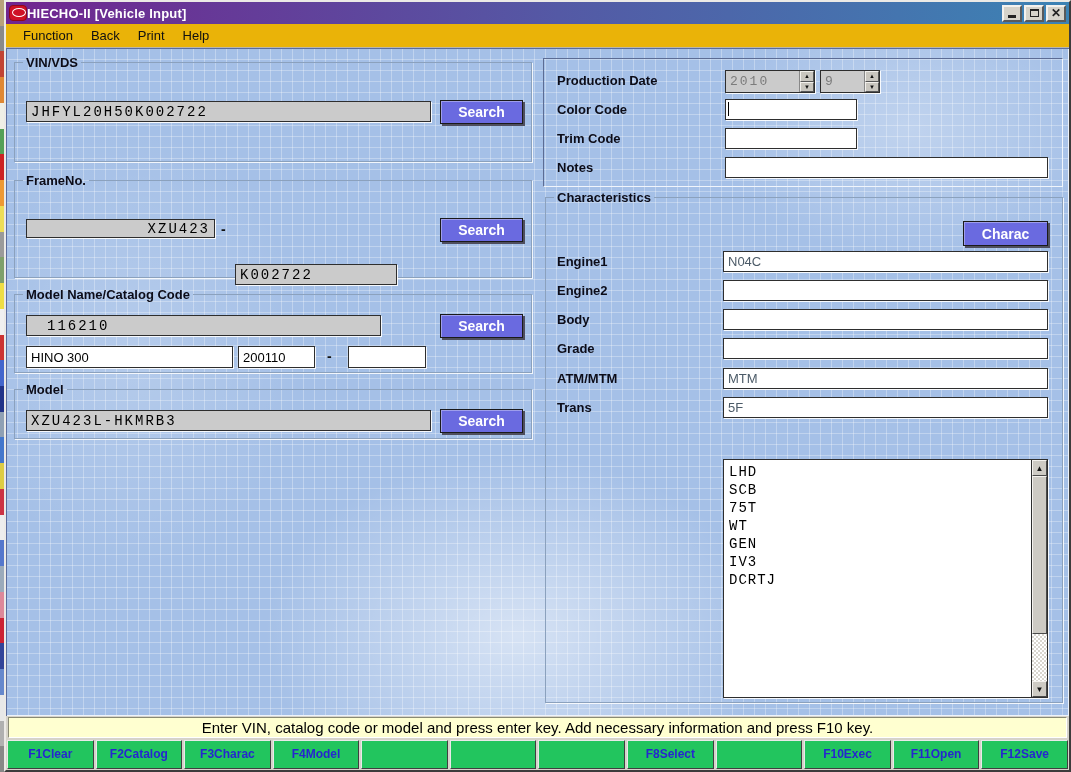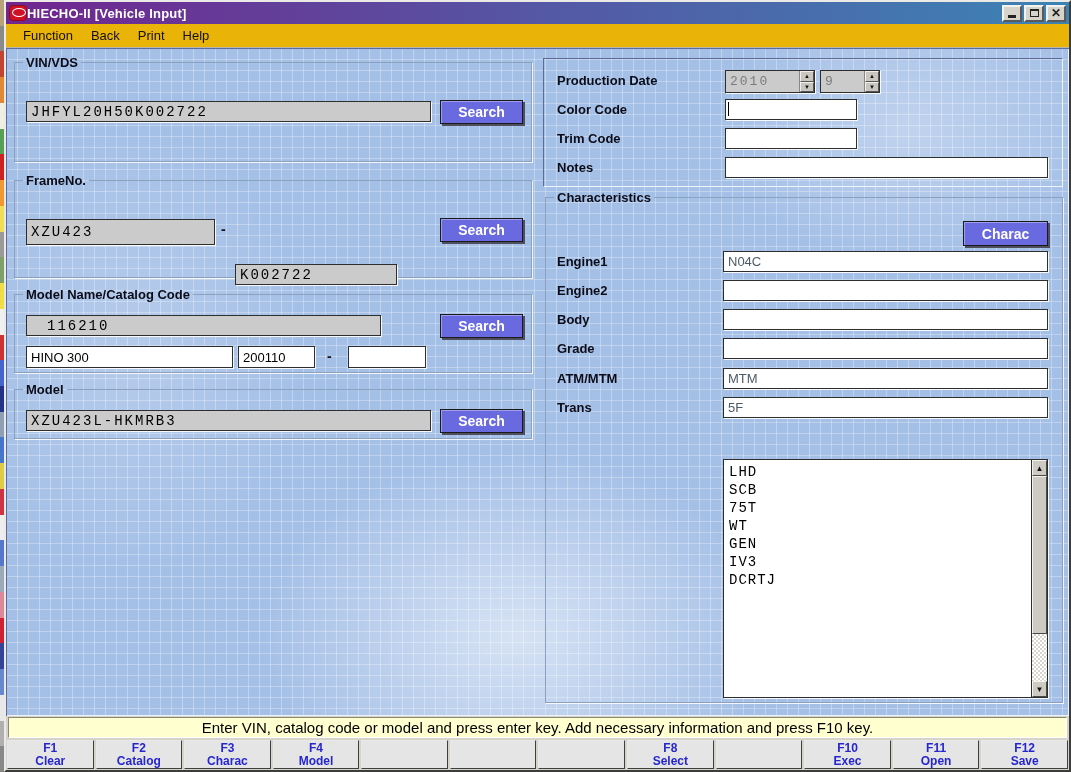--- a/index.html
+++ b/index.html
@@ -96,22 +96,22 @@
                   border:1px solid; border-color:#f4f2ee #4a4a4a #4a4a4a #f4f2ee; }
 
   .panel-sunken { position:absolute; border:1px solid; border-color:#5c6c94 #f0f5fc #f0f5fc #5c6c94; }
 
   
   .statusbar { height:21px; margin:1px 2px 0 2px; background:#ffffd0;
                border:1px solid; border-color:#8a8a74 #ffffff #ffffff #8a8a74;
                display:flex; align-items:center; justify-content:center;
                font-size:15px; color:#000; white-space:nowrap; }
   .fkeys { height:29px; margin:2px 1px 0 1px; display:flex; gap:2px; }
-  .fkey { flex:1; background:#e5e5e5; border:1px solid; border-color:#e9e9e9 #3f3f3f #3f3f3f #e9e9e9;
-          display:flex; flex-direction:column; align-items:center; justify-content:center;
+  .fkey { flex:1; background:#22c55e; border:1px solid; border-color:#e9e9e9 #3f3f3f #3f3f3f #e9e9e9;
+          display:flex; flex-direction:row; align-items:center; justify-content:center;
           color:#2626cf; font-size:12px; font-weight:bold; line-height:13px; cursor:default; }
 </style>
 </head>
 <body>
 
 <div class="left-strip">
     <div style="background: rgb(184, 162, 122); flex: 1 1 0%;"></div>
     <div style="background: rgb(138, 138, 138); flex: 1 1 0%;"></div>
     <div style="background: rgb(194, 68, 51); flex: 1 1 0%;"></div>
     <div style="background: rgb(224, 136, 51); flex: 1 1 0%;"></div>
@@ -172,21 +172,21 @@
 
     <fieldset style="left:8px; top:7px; width:518px; height:107px;">
       <legend>VIN/VDS</legend>
     </fieldset>
     <input class="field mono" style="left: 20px; top: 53px; width: 405px; height: 21px;" readonly="" value="JHFYL20H50K002722">
     <div class="btn-accent" style="left:434px; top:52px; width:83px; height:24px;">Search</div>
 
     <fieldset style="left:8px; top:125px; width:518px; height:105px;">
       <legend>FrameNo.</legend>
     </fieldset>
-    <input class="field mono" style="left: 20px; top: 171px; width: 189px; height: 26px;" readonly="" value="XZU423">
+    <input class="field mono" style="left: 20px; top: 171px; width: 189px; height: 19px; text-align: right;" readonly="" value="XZU423">
     <span class="dash" style="left:215px; top:173px;">-</span>
     <input class="field mono" style="left: 229px; top: 171px; width: 162px; height: 21px; margin-top: 45px;" readonly="" value="K002722">
     <div class="btn-accent" style="left:434px; top:170px; width:83px; height:24px;">Search</div>
 
     <fieldset style="left:8px; top:239px; width:518px; height:86px;">
       <legend>Model Name/Catalog Code</legend>
     </fieldset>
     <input class="field mono" style="left: 20px; top: 267px; width: 355px; height: 21px; padding-left: 20px;" readonly="" value="116210">
     <div class="btn-accent" style="left:434px; top:266px; width:83px; height:24px;">Search</div>
     <input class="field" style="left: 20px; top: 298px; width: 207px; height: 22px;" value="HINO 300">

